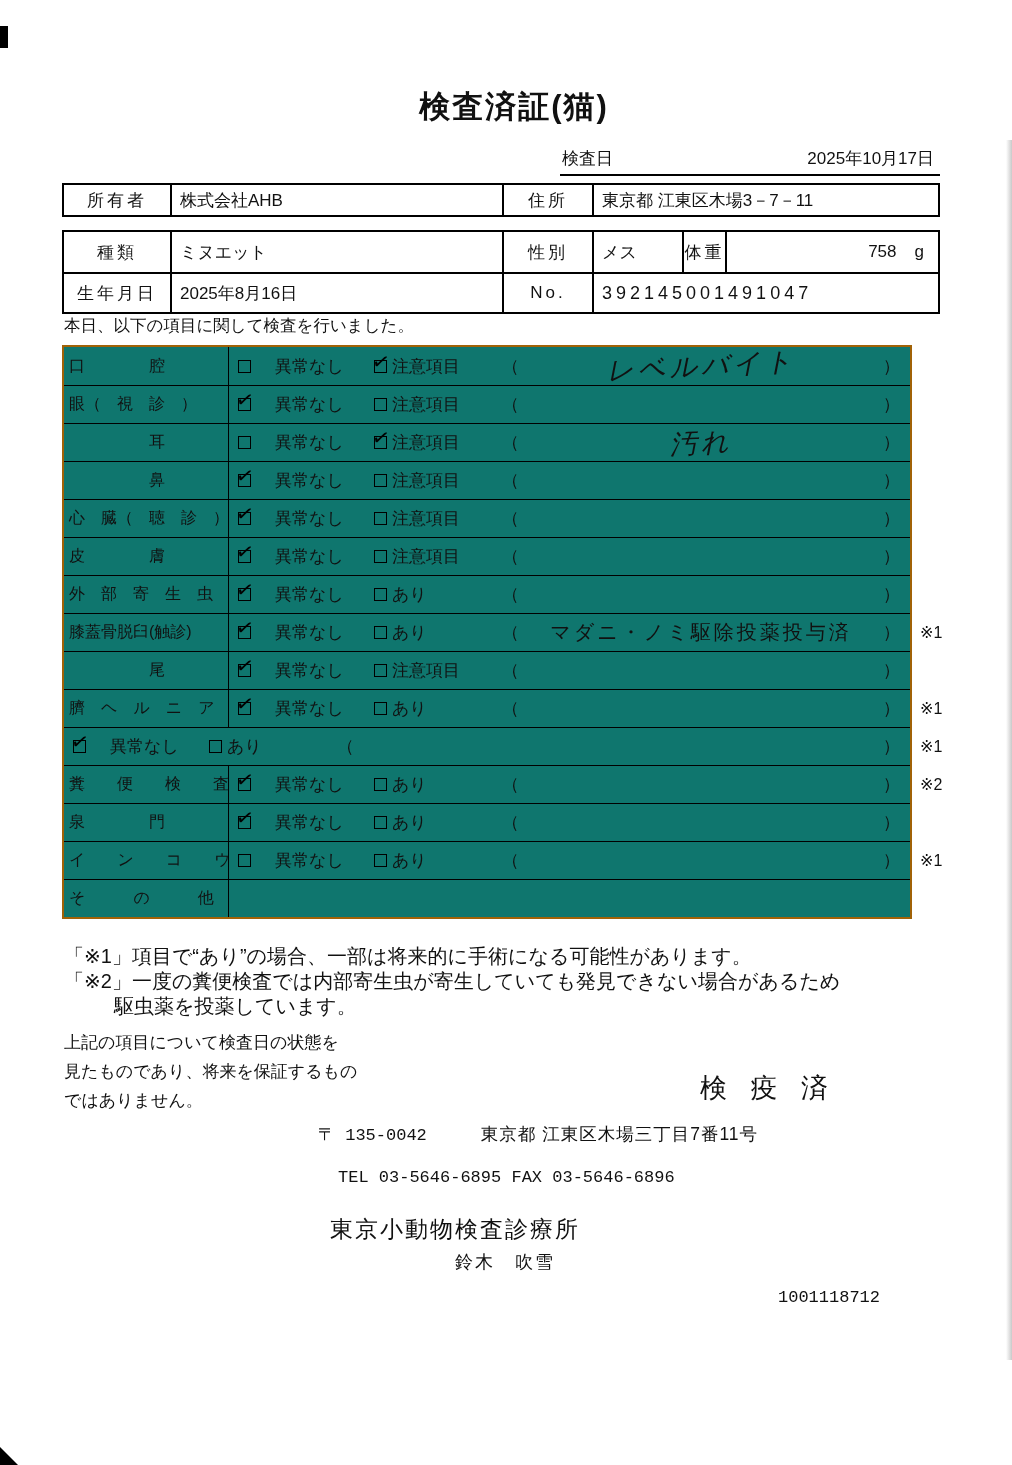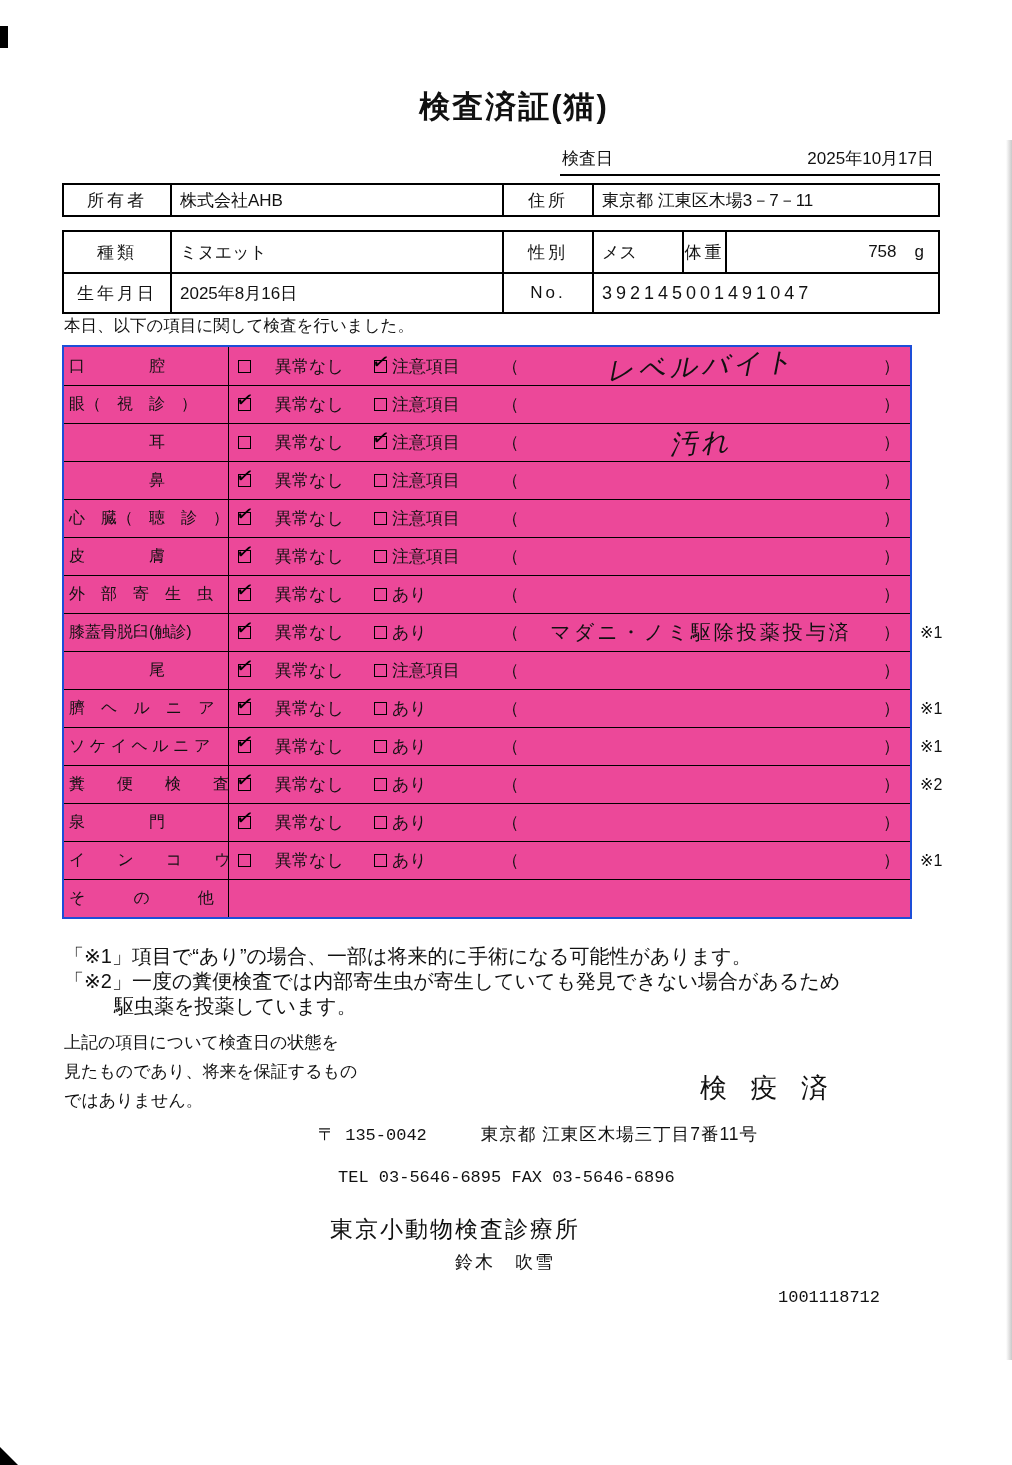--- a/index.html
+++ b/index.html
@@ -35,21 +35,21 @@
   .lc { justify-content:center; letter-spacing:3px; padding:0 20px; }
   .w106 { width:106px; flex:none; } .w332 { width:332px; flex:none; }
   .w90 { width:90px; flex:none; }  .w65 { width:43px; flex:none; }
   .f1 { flex:1; }
   .wval { justify-content:flex-end; gap:18px; padding-right:14px; }
   .idnum { letter-spacing:4px; font-size:18px; }
 
   .intro { position:absolute; left:64px; top:315px; font-size:16.5px; }
 
   .main-table { position:absolute; left:62px; top:345px; width:850px;
-                border:2px solid #1d4ed8; background:#ec4899; }
+                border:2px solid #a16207; background:#0f766e; }
   .t-row { display:flex; height:38px; position:relative; }
   .t-row + .t-row { border-top:1.6px solid #000; }
   .t-row .label { width:165px; flex:none; border-right:1.6px solid #000;
                   font-size:16px; padding-left:5px; display:flex; align-items:center;
                   white-space:pre; overflow:hidden; }
   .t-row .content { flex:1; display:flex; align-items:center;
                     padding:0 10px 0 9px; font-size:17px; }
   .opt { display:inline-flex; align-items:center; flex:none; }
   .opt1 { width:136px;gap:19px; } .opt2 { width:128px; }
   .cb { width:13px; height:13px; border:1.6px solid #000; margin-right:5px;
@@ -320,21 +320,20 @@
         <span class="paren-area">
           <span class="paren">（</span>
           <span class="fill"></span>
           <span class="paren">）</span>
         </span>
       </div>
       <span class="note">※1</span>
     </div>
 
     <div class="t-row">
-      <div class="label">ソ ケ イ ヘ ル ニ ア</div>
       <div class="content">
         <span class="opt opt1">
           <span class="cb checked"></span>
           <span>異常なし</span>
         </span>
         <span class="opt opt2">
           <span class="cb"></span>
           <span>あり</span>
         </span>
         <span class="paren-area">

